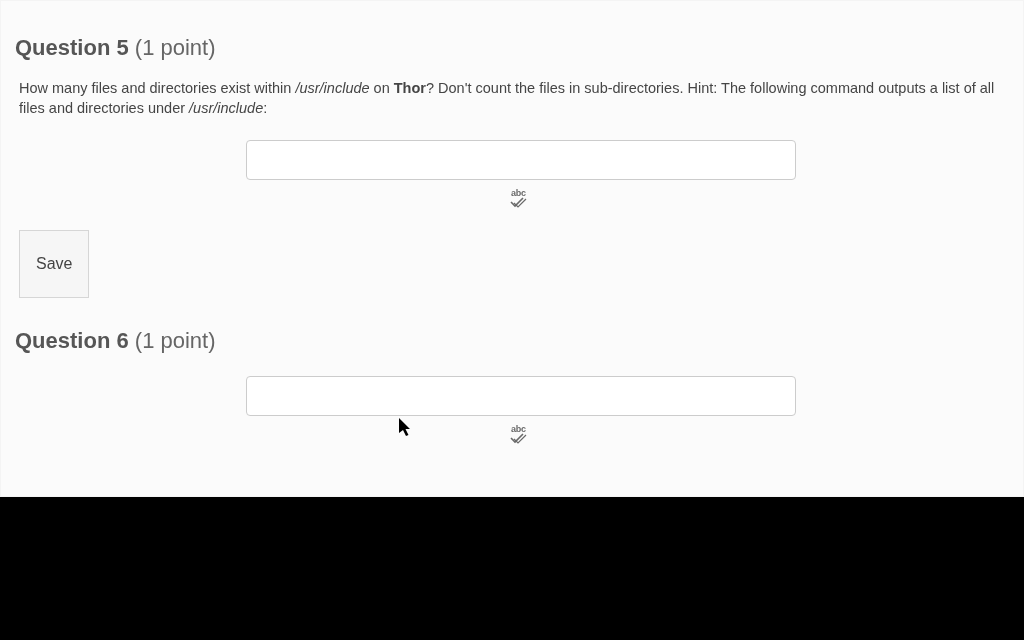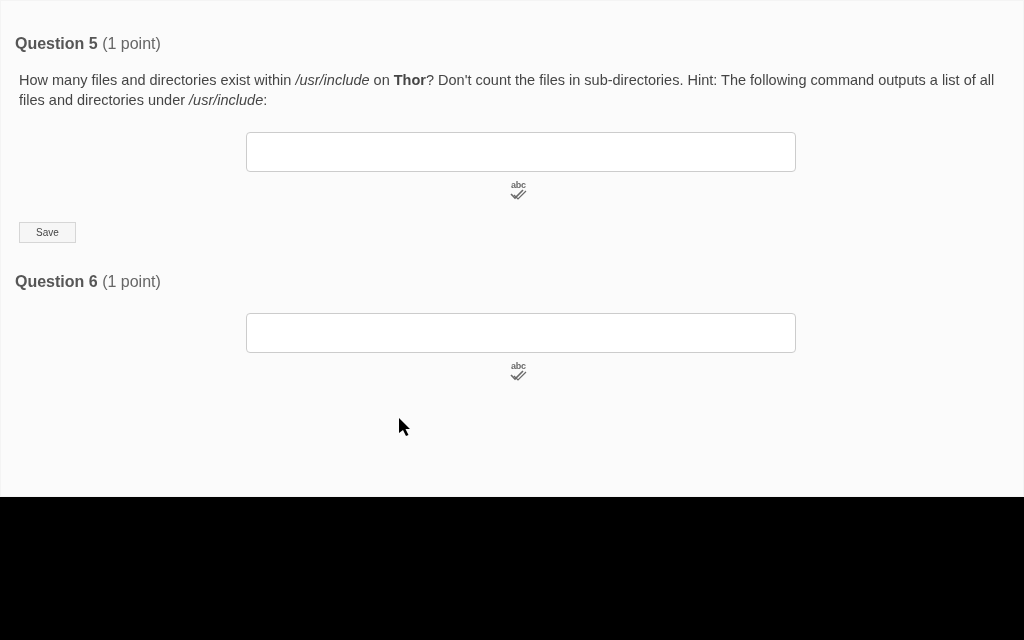--- a/index.html
+++ b/index.html
@@ -18,21 +18,21 @@
       margin: 0;
       padding: 0 0 20px 0;
       height: 497px;
       position: relative;
     }
     .question-block {
       padding: 0;
     }
     .question-header {
       color: #666;
-      font-size: 16px;
+      font-size: 22px;
       padding: 30px 0 0 14px;
       font-weight: 400;
     }
     .question-header .qnum { font-weight: 700; color: #565656; }
     .question-header .points { font-weight: 400; color: #666; }
     .question-header.first { padding-top: 34px; }
     .question-body {
       padding: 18px 16px 0 18px;
       color: #454545;
       font-size: 14.5px;
@@ -76,22 +76,22 @@
       top: -2px;
       left: 1px;
       letter-spacing: -0.3px;
     }
     .spellcheck-icon svg { position: absolute; top: 7px; left: 0; }
     .save-row { margin: 18px 0 0 18px; }
     .save-button {
       background: #f6f6f6;
       border: 1px solid #d6d6d6;
       border-radius: 0;
-      padding: 4px 16px;
-      font-size: 10px;
+      padding: 24px 16px;
+      font-size: 16px;
       color: #444;
       font-family: inherit;
       cursor: pointer;
     }
     .letterbox-bottom {
       position: absolute;
       top: 497px;
       left: 0;
       width: 1024px;
       height: 143px;

